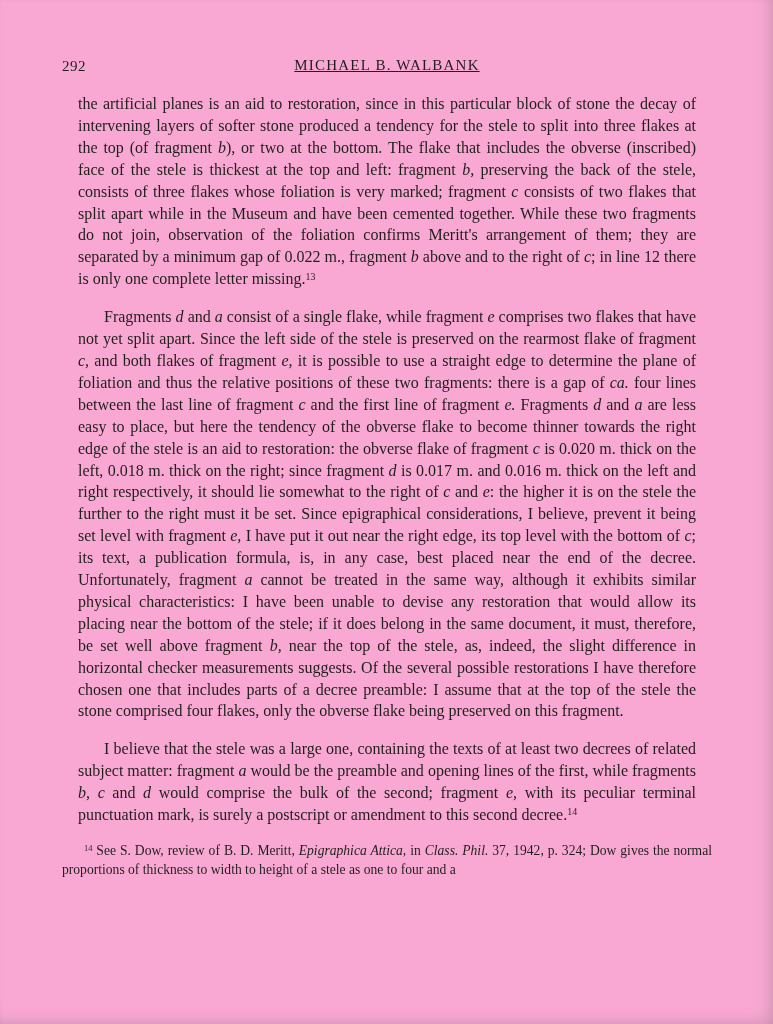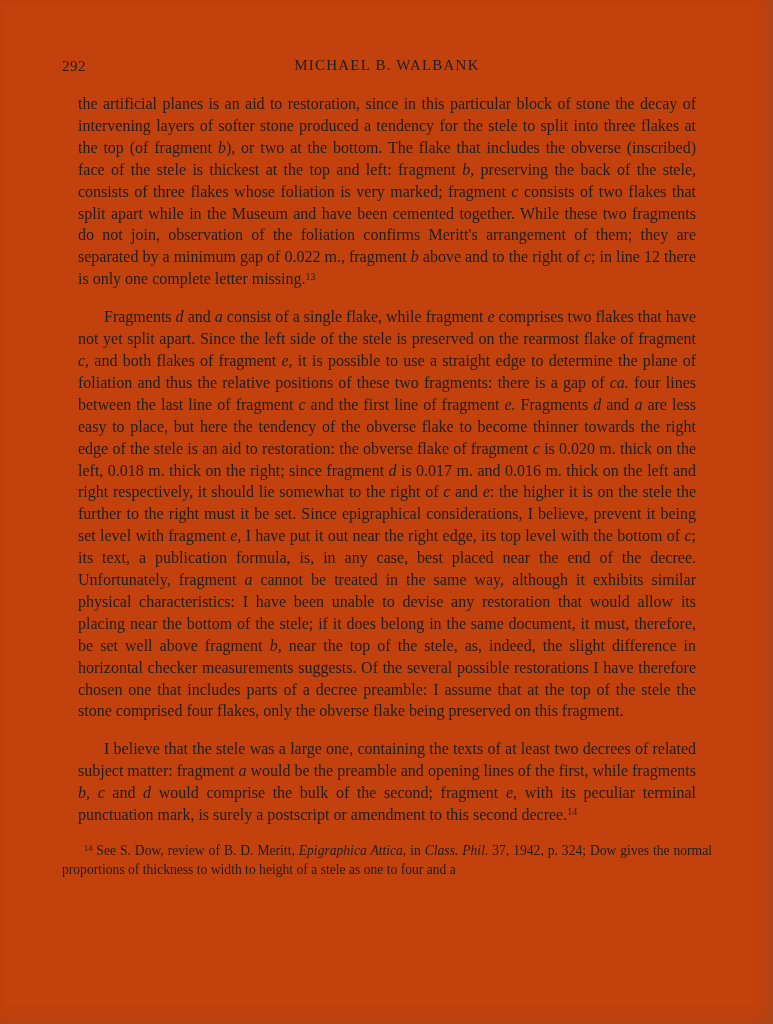--- a/index.html
+++ b/index.html
@@ -11,21 +11,21 @@
     height: 1024px;
     background: #fbfaf7;
     color: #201f1c;
     font-family: "Liberation Serif", serif;
     overflow: hidden;
     position: relative;
   }
   .page {
     position: absolute;
     inset: 0;
-    background: #c2410c;
+    background: #f9a8d4;
   }
   .page::after {
     content: "";
     position: absolute;
     inset: 0;
     pointer-events: none;
     box-shadow: inset -10px -8px 18px -10px rgba(90,85,75,0.35),
                 inset 3px 3px 10px -8px rgba(90,85,75,0.18);
   }
   .content {
@@ -44,20 +44,21 @@
     left: 0;
     top: 1px;
     letter-spacing: 0.5px;
   }
   .running-head {
     position: absolute;
     left: 0;
     right: 0;
     text-align: center;
     letter-spacing: 1.2px;
+    text-decoration: underline;
   }
   .body-text {
     margin-top: 15px;
   }
   p.para {
     margin: 16px;
     font-size: 16px;
     line-height: 21.9px;
     text-align: justify;
   }

